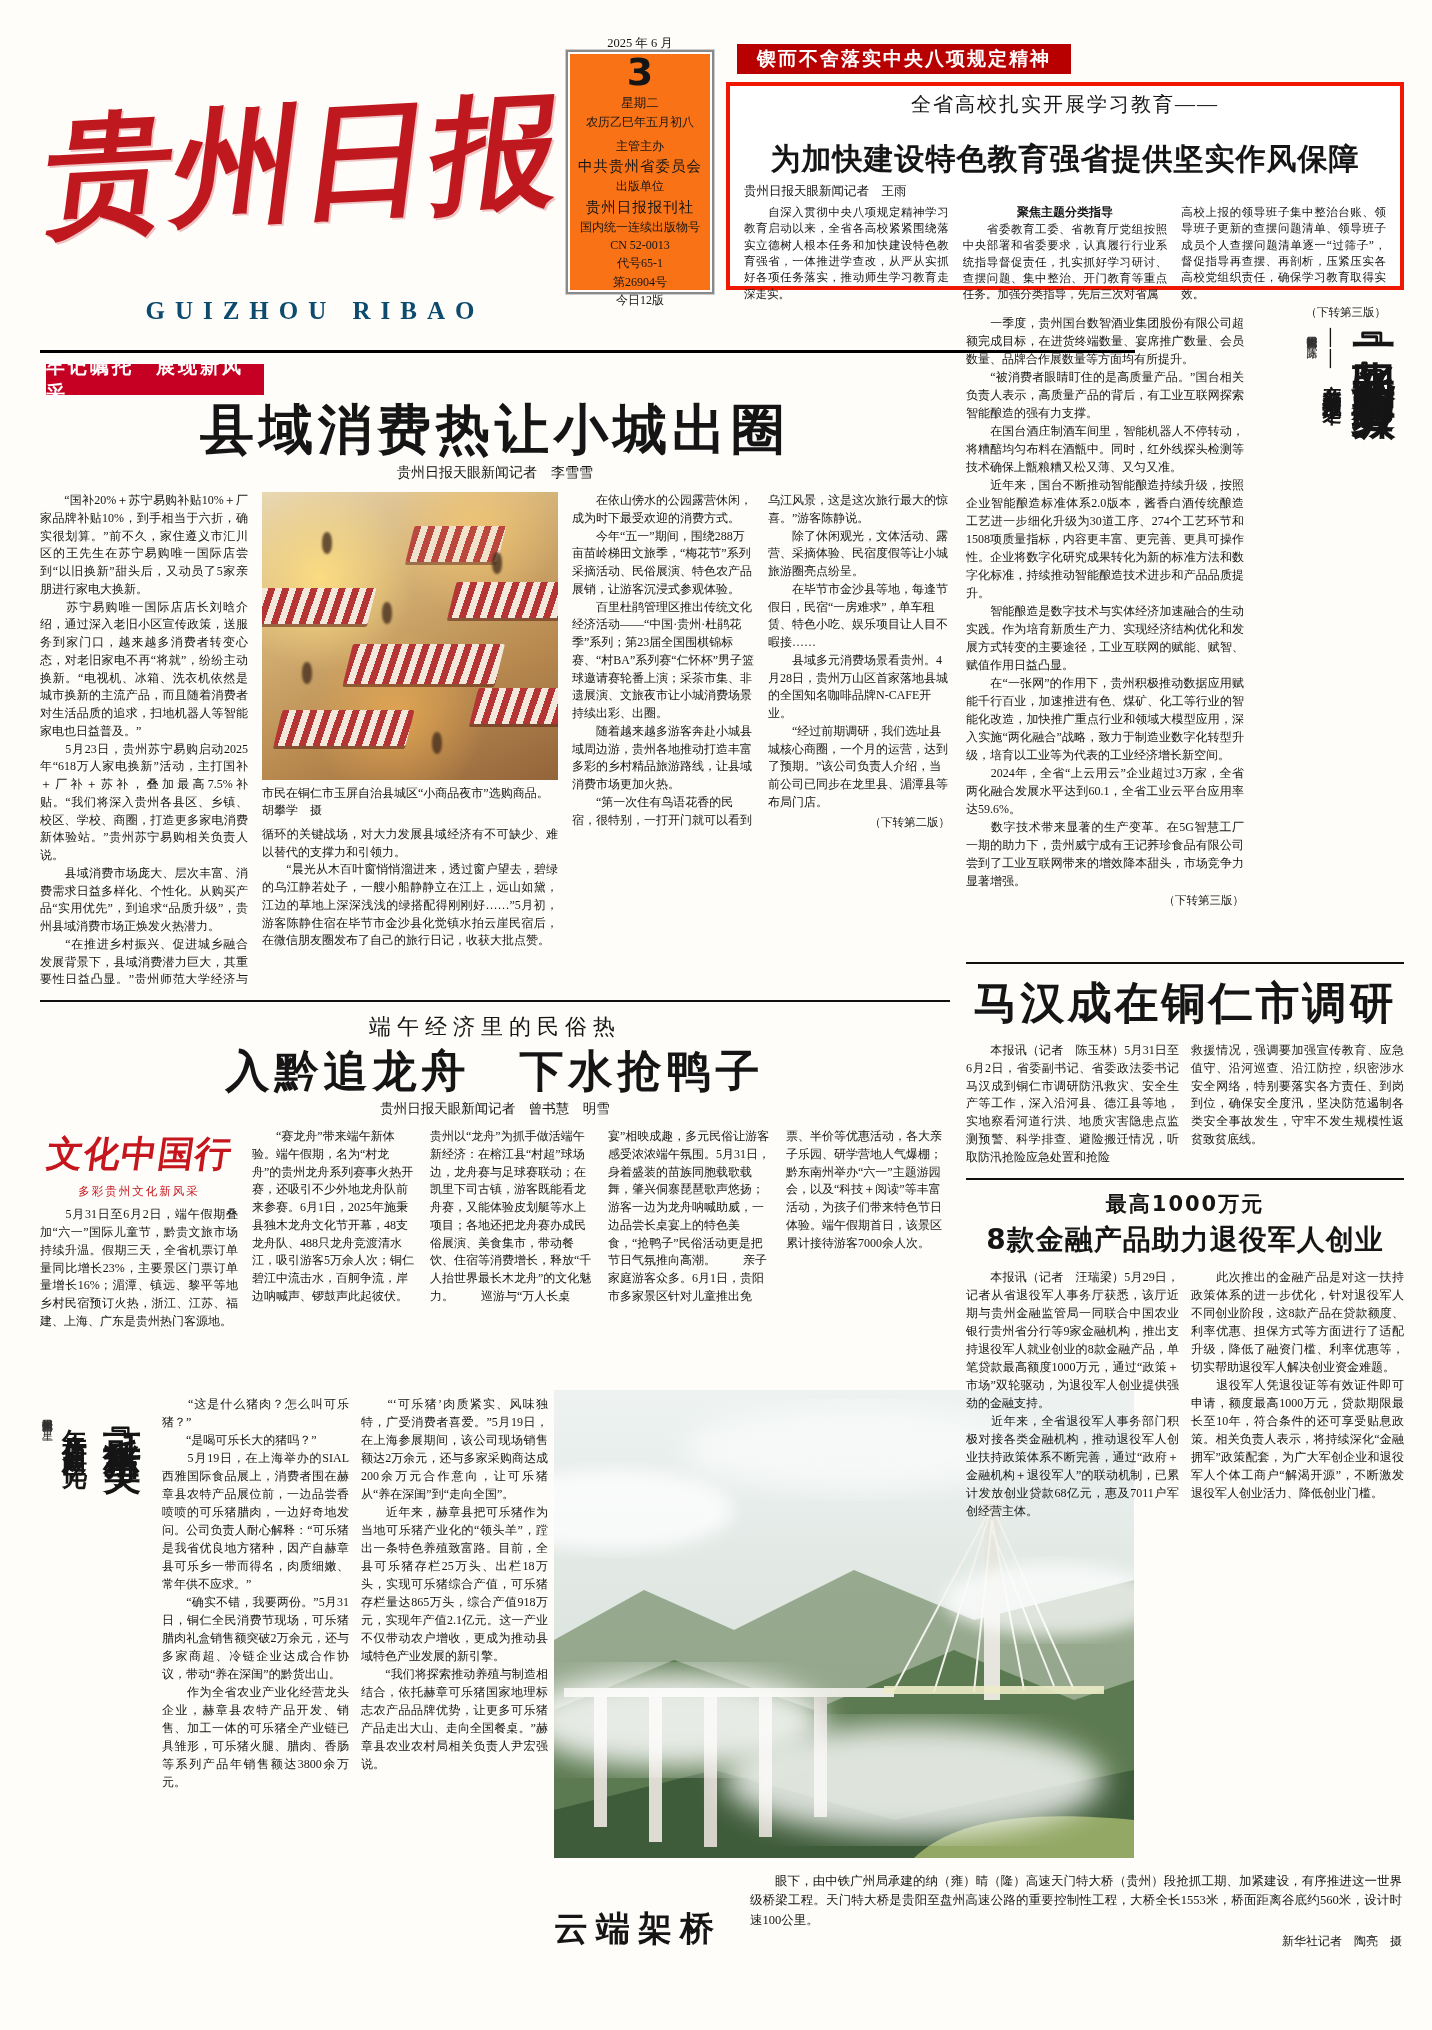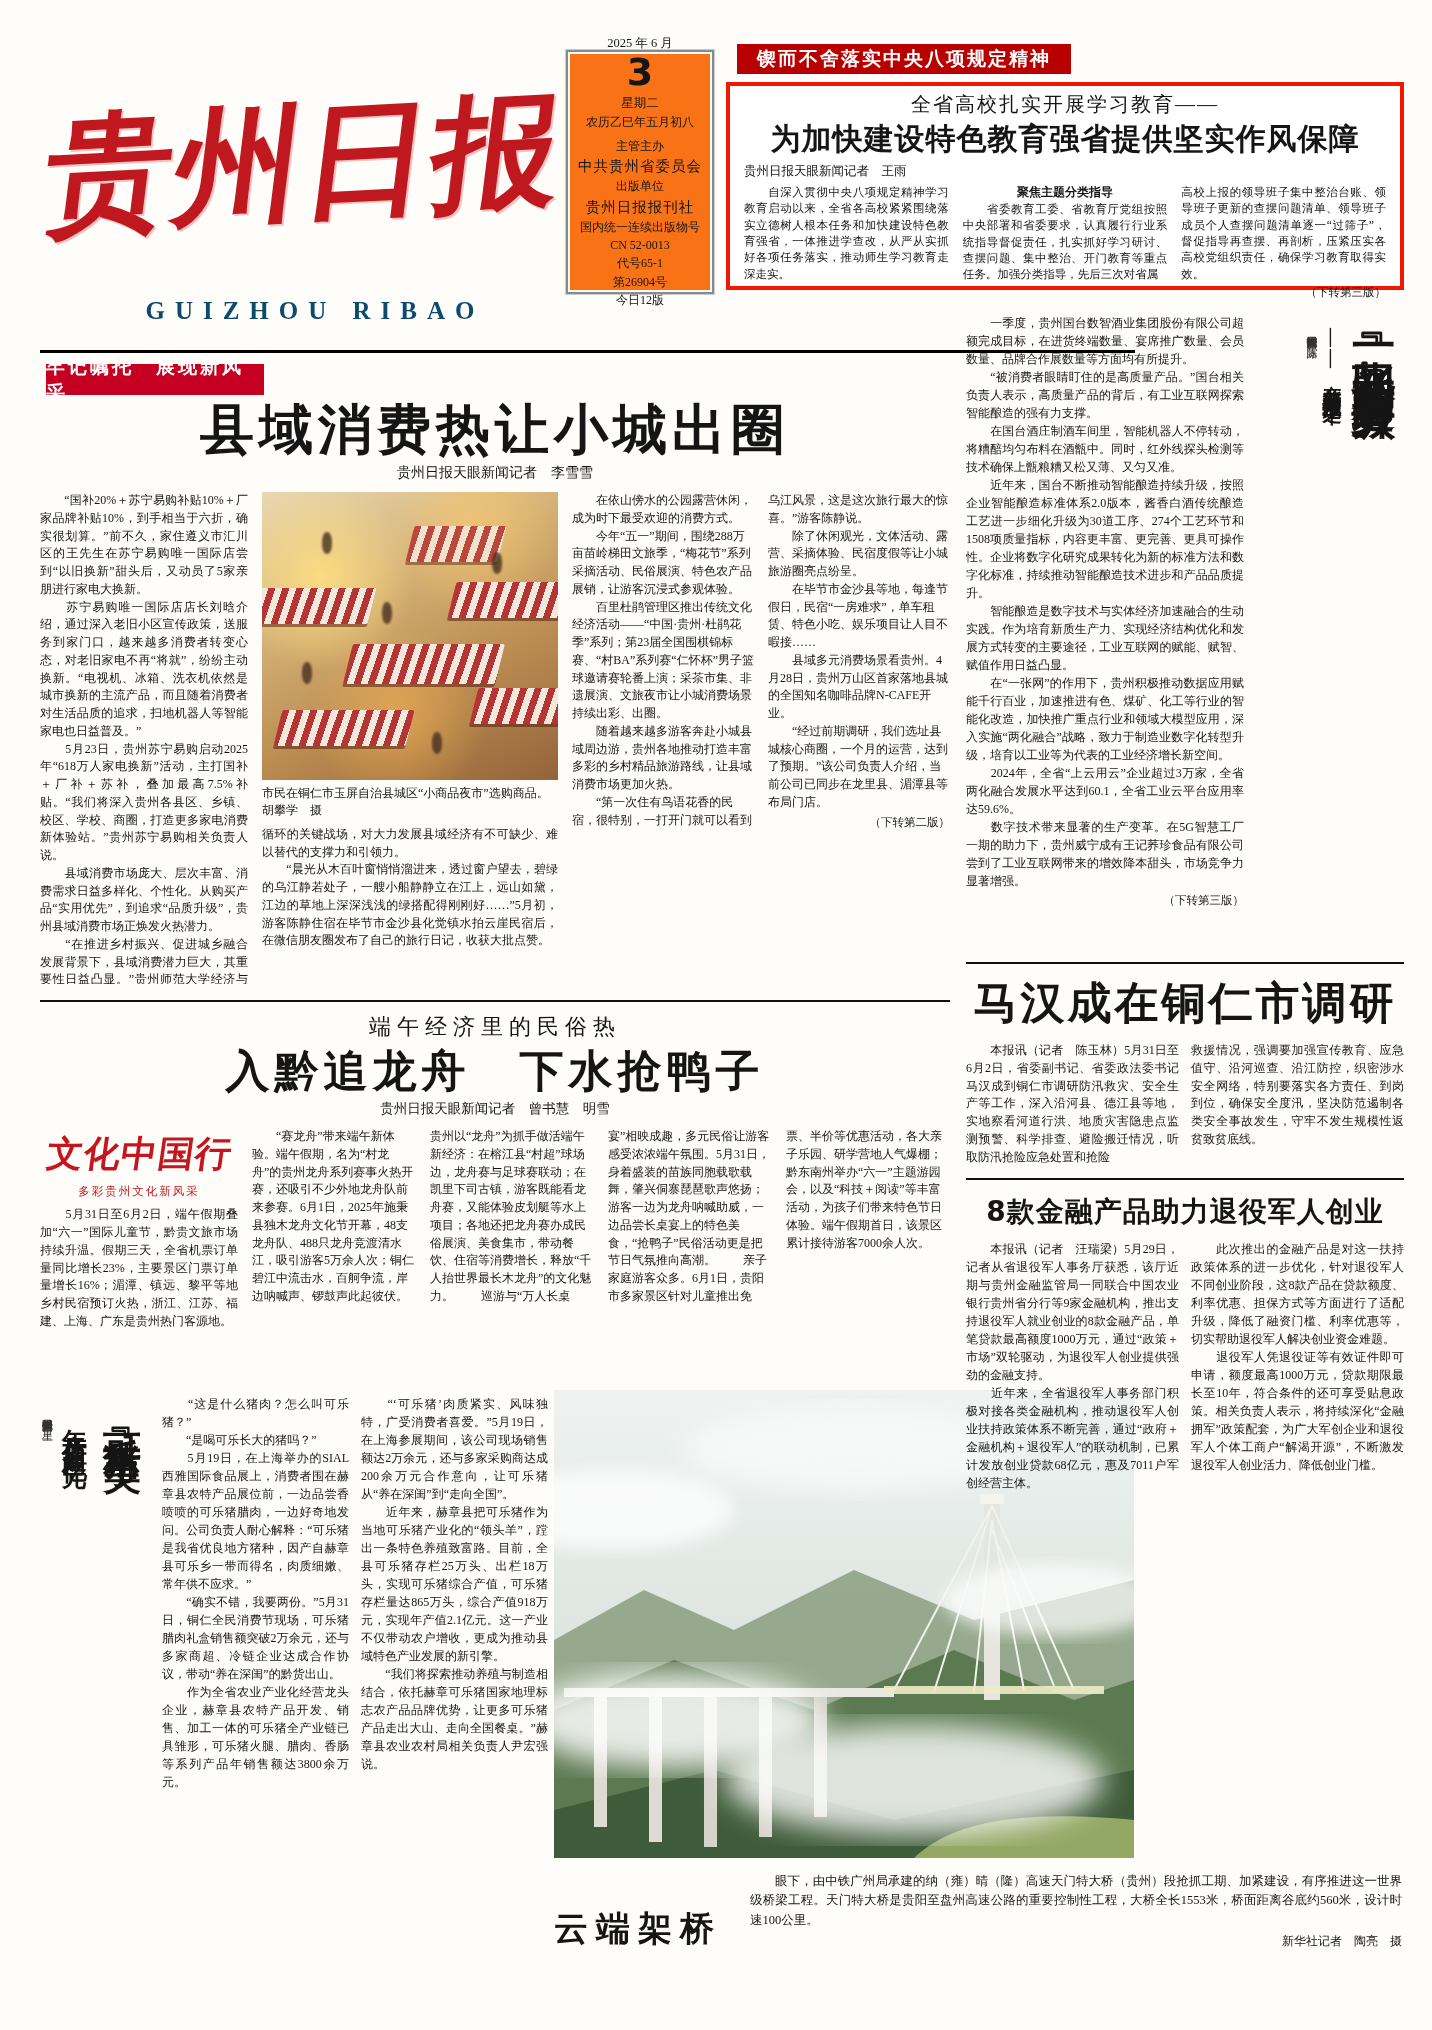--- a/index.html
+++ b/index.html
@@ -23,21 +23,21 @@
   .infobox .org{font-size:14.5px;letter-spacing:1px;}
 
   
   .banner{left:737px;top:44px;width:334px;height:30px;background:#b80000;color:#fff;
           font-family:"DejaVu Sans",sans-serif;font-weight:bold;font-size:19px;letter-spacing:2px;
           display:flex;align-items:center;justify-content:center;}
   .leadbox{left:726px;top:82px;width:678px;height:208px;border:4px solid #f01800;background:#fff;
            box-sizing:border-box;padding:5px 14px 6px;}
   .lead-kicker{text-align:center;font-size:20px;letter-spacing:2px;}
   .lead-headline{text-align:center;font-family:"DejaVu Sans",sans-serif;font-weight:bold;
-                 font-size:30px;letter-spacing:1px;margin-top:1px;}
+                 font-size:30px;letter-spacing:1px;margin-top:21px;}
   .lead-byline{text-align:left;font-size:12.5px;margin:3px 0 4px;}
   .lead-cols{display:flex;gap:14px;font-size:11.5px;line-height:1.42;height:96px;}
   .lead-cols>div{flex:1;}
   .lead-sub{text-align:center;font-weight:bold;font-family:"DejaVu Sans",sans-serif;font-size:12px;}
 
   
   .rule-main{left:40px;top:350px;width:1095px;height:3px;background:#000;}
   .badge{left:46px;top:364px;width:218px;height:31px;background:#c50022;color:#fff;
          font-family:"DejaVu Sans",sans-serif;font-weight:bold;font-size:19px;letter-spacing:3px;
          display:flex;align-items:center;justify-content:center;}
@@ -323,20 +323,21 @@
     <div class="mahan-headline">马汉成在铜仁市调研</div>
     <div class="mahan-body">
       <div class="txt">　　本报讯（记者　陈玉林）5月31日至6月2日，省委副书记、省委政法委书记马汉成到铜仁市调研防汛救灾、安全生产等工作，深入沿河县、德江县等地，实地察看河道行洪、地质灾害隐患点监测预警、科学排查、避险搬迁情况，听取防汛抢险应急处置和抢险</div>
       <div class="txt">救援情况，强调要加强宣传教育、应急值守、沿河巡查、沿江防控，织密涉水安全网络，特别要落实各方责任、到岗到位，确保安全度汛，坚决防范遏制各类安全事故发生，守牢不发生规模性返贫致贫底线。</div>
     </div>
   </div>
 
   <div class="abs rule-sb2"></div>
 
   <div class="abs finance">
+    <div class="fin-kicker">最高1000万元</div>
     <div class="fin-headline">8款金融产品助力退役军人创业</div>
     <div class="fin-body">
       <div class="txt">　　本报讯（记者　汪瑞梁）5月29日，记者从省退役军人事务厅获悉，该厅近期与贵州金融监管局一同联合中国农业银行贵州省分行等9家金融机构，推出支持退役军人就业创业的8款金融产品，单笔贷款最高额度1000万元，通过“政策＋市场”双轮驱动，为退役军人创业提供强劲的金融支持。
 　　近年来，全省退役军人事务部门积极对接各类金融机构，推动退役军人创业扶持政策体系不断完善，通过“政府＋金融机构＋退役军人”的联动机制，已累计发放创业贷款68亿元，惠及7011户军创经营主体。</div>
       <div class="txt">　　此次推出的金融产品是对这一扶持政策体系的进一步优化，针对退役军人不同创业阶段，这8款产品在贷款额度、利率优惠、担保方式等方面进行了适配升级，降低了融资门槛、利率优惠等，切实帮助退役军人解决创业资金难题。
 　　退役军人凭退役证等有效证件即可申请，额度最高1000万元，贷款期限最长至10年，符合条件的还可享受贴息政策。相关负责人表示，将持续深化“金融拥军”政策配套，为广大军创企业和退役军人个体工商户“解渴开源”，不断激发退役军人创业活力、降低创业门槛。</div>
     </div>
   </div>
 
 </div>

